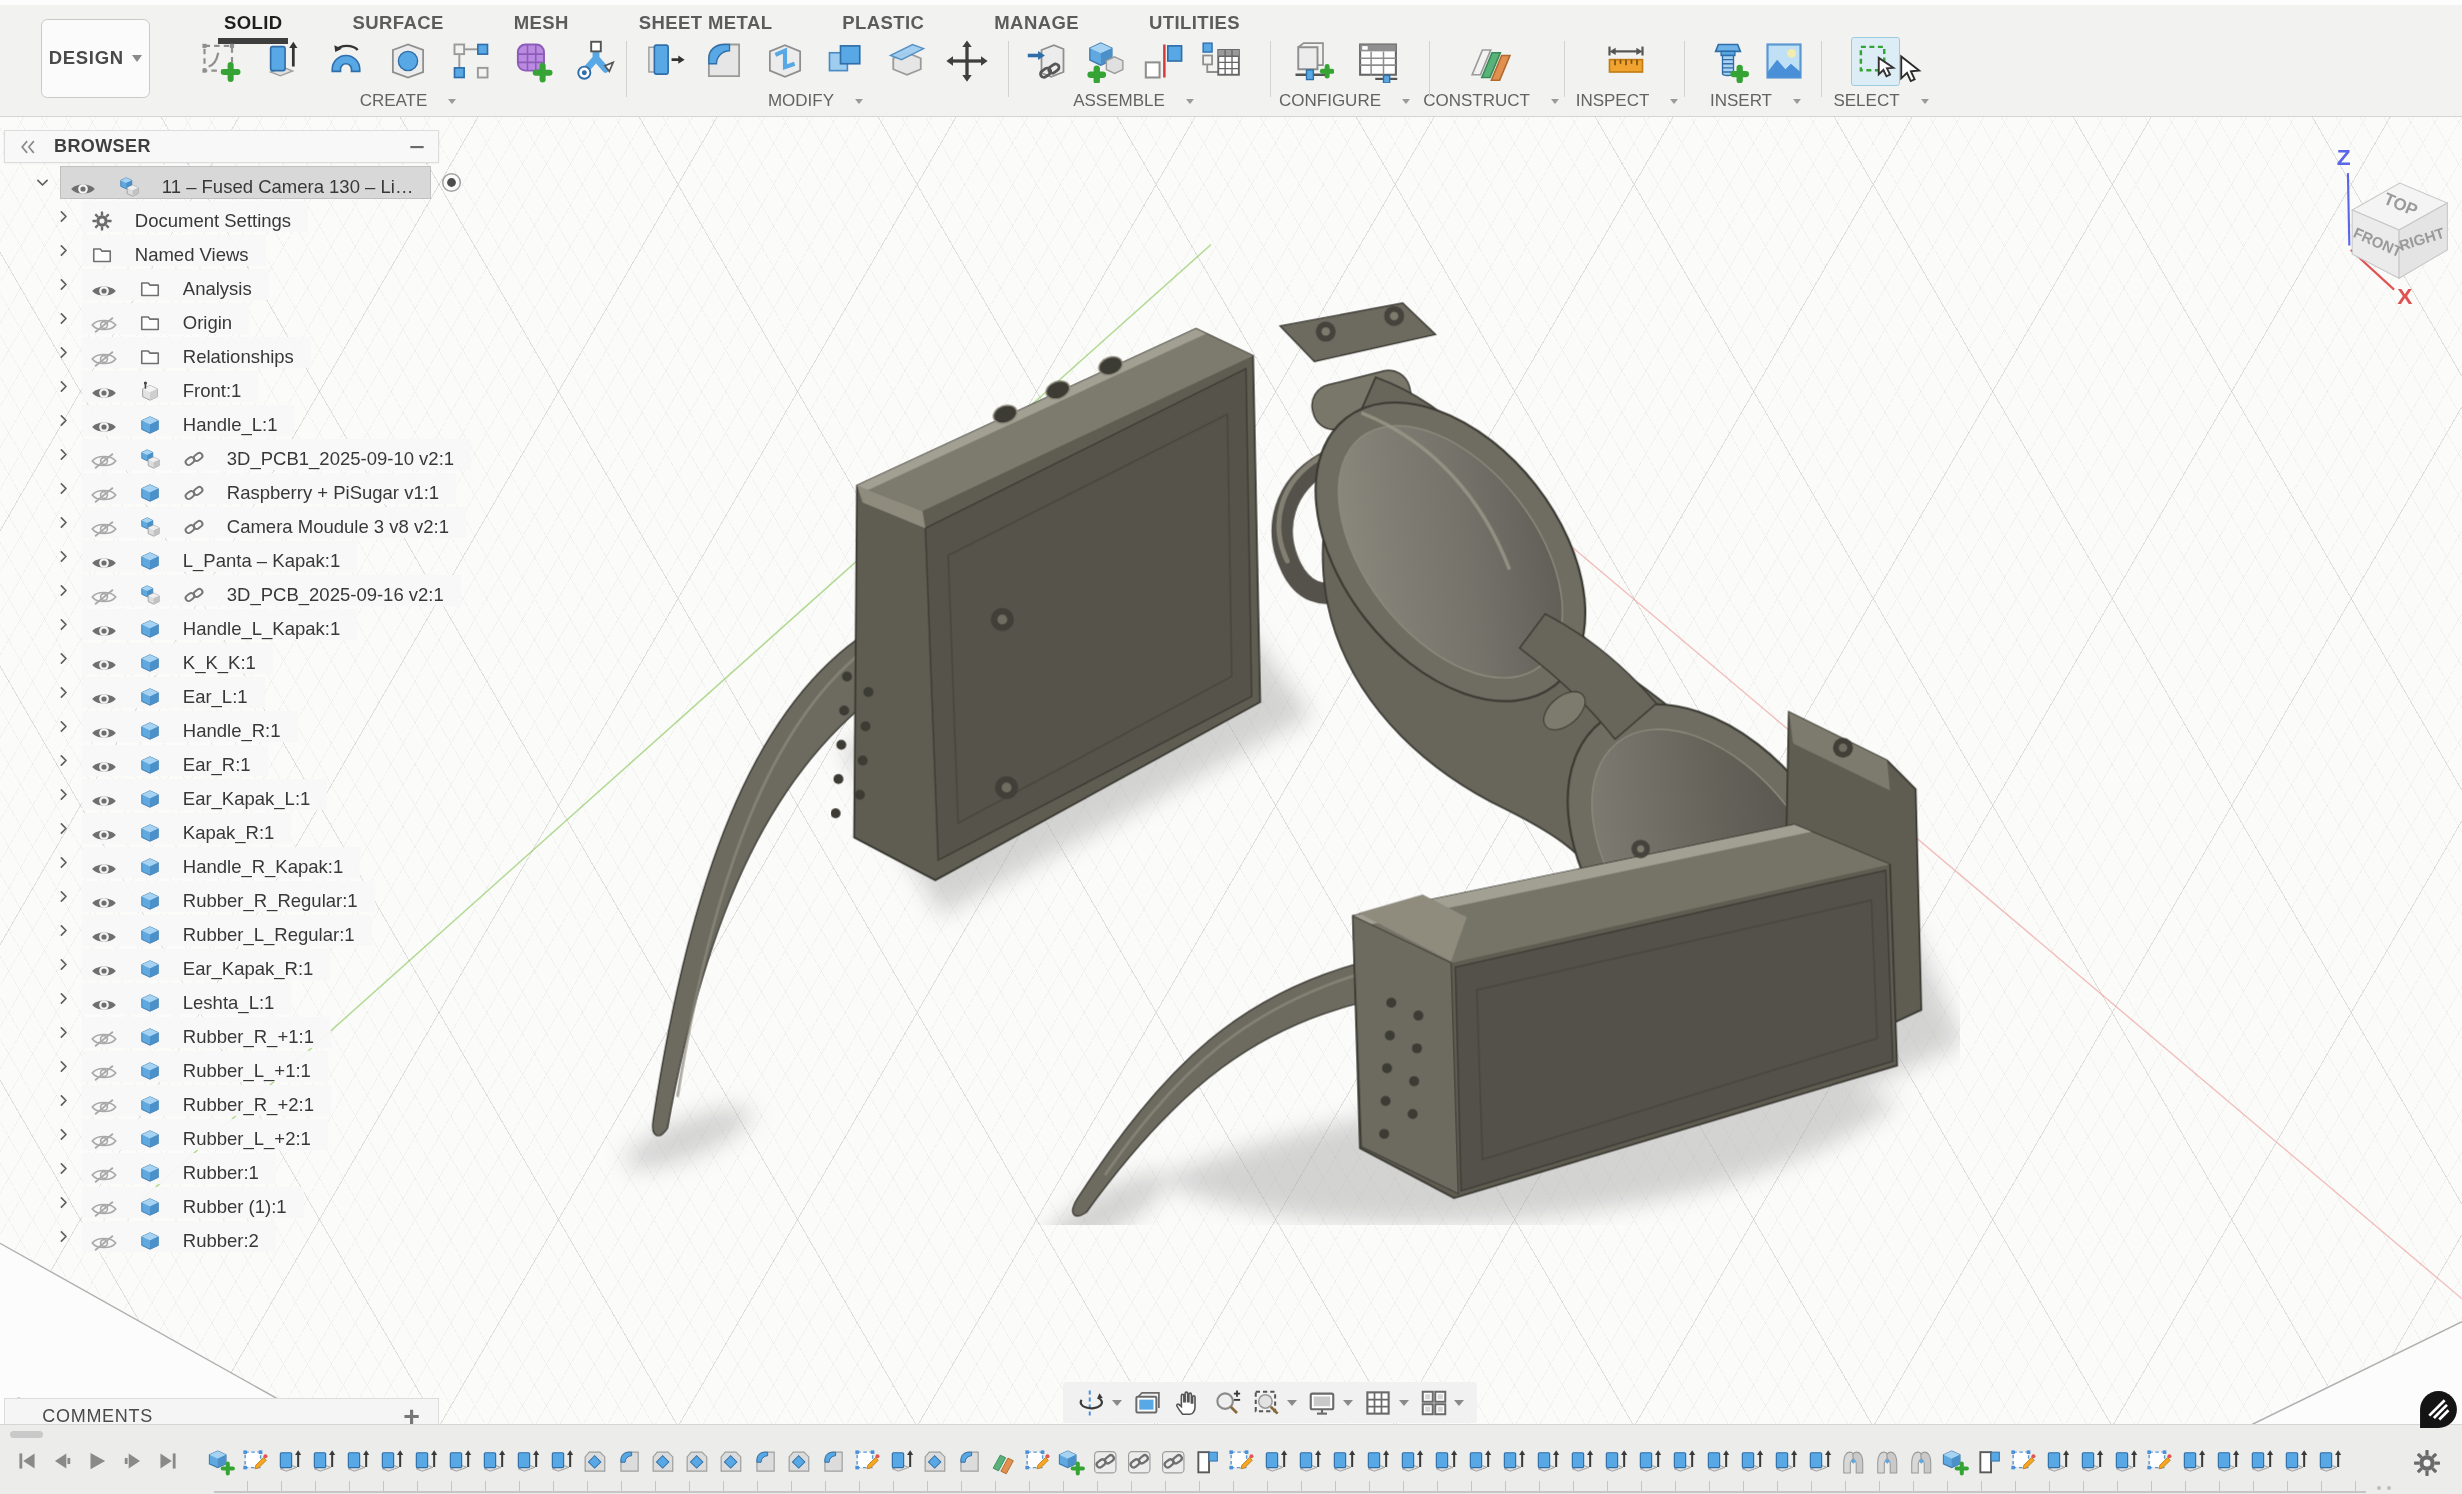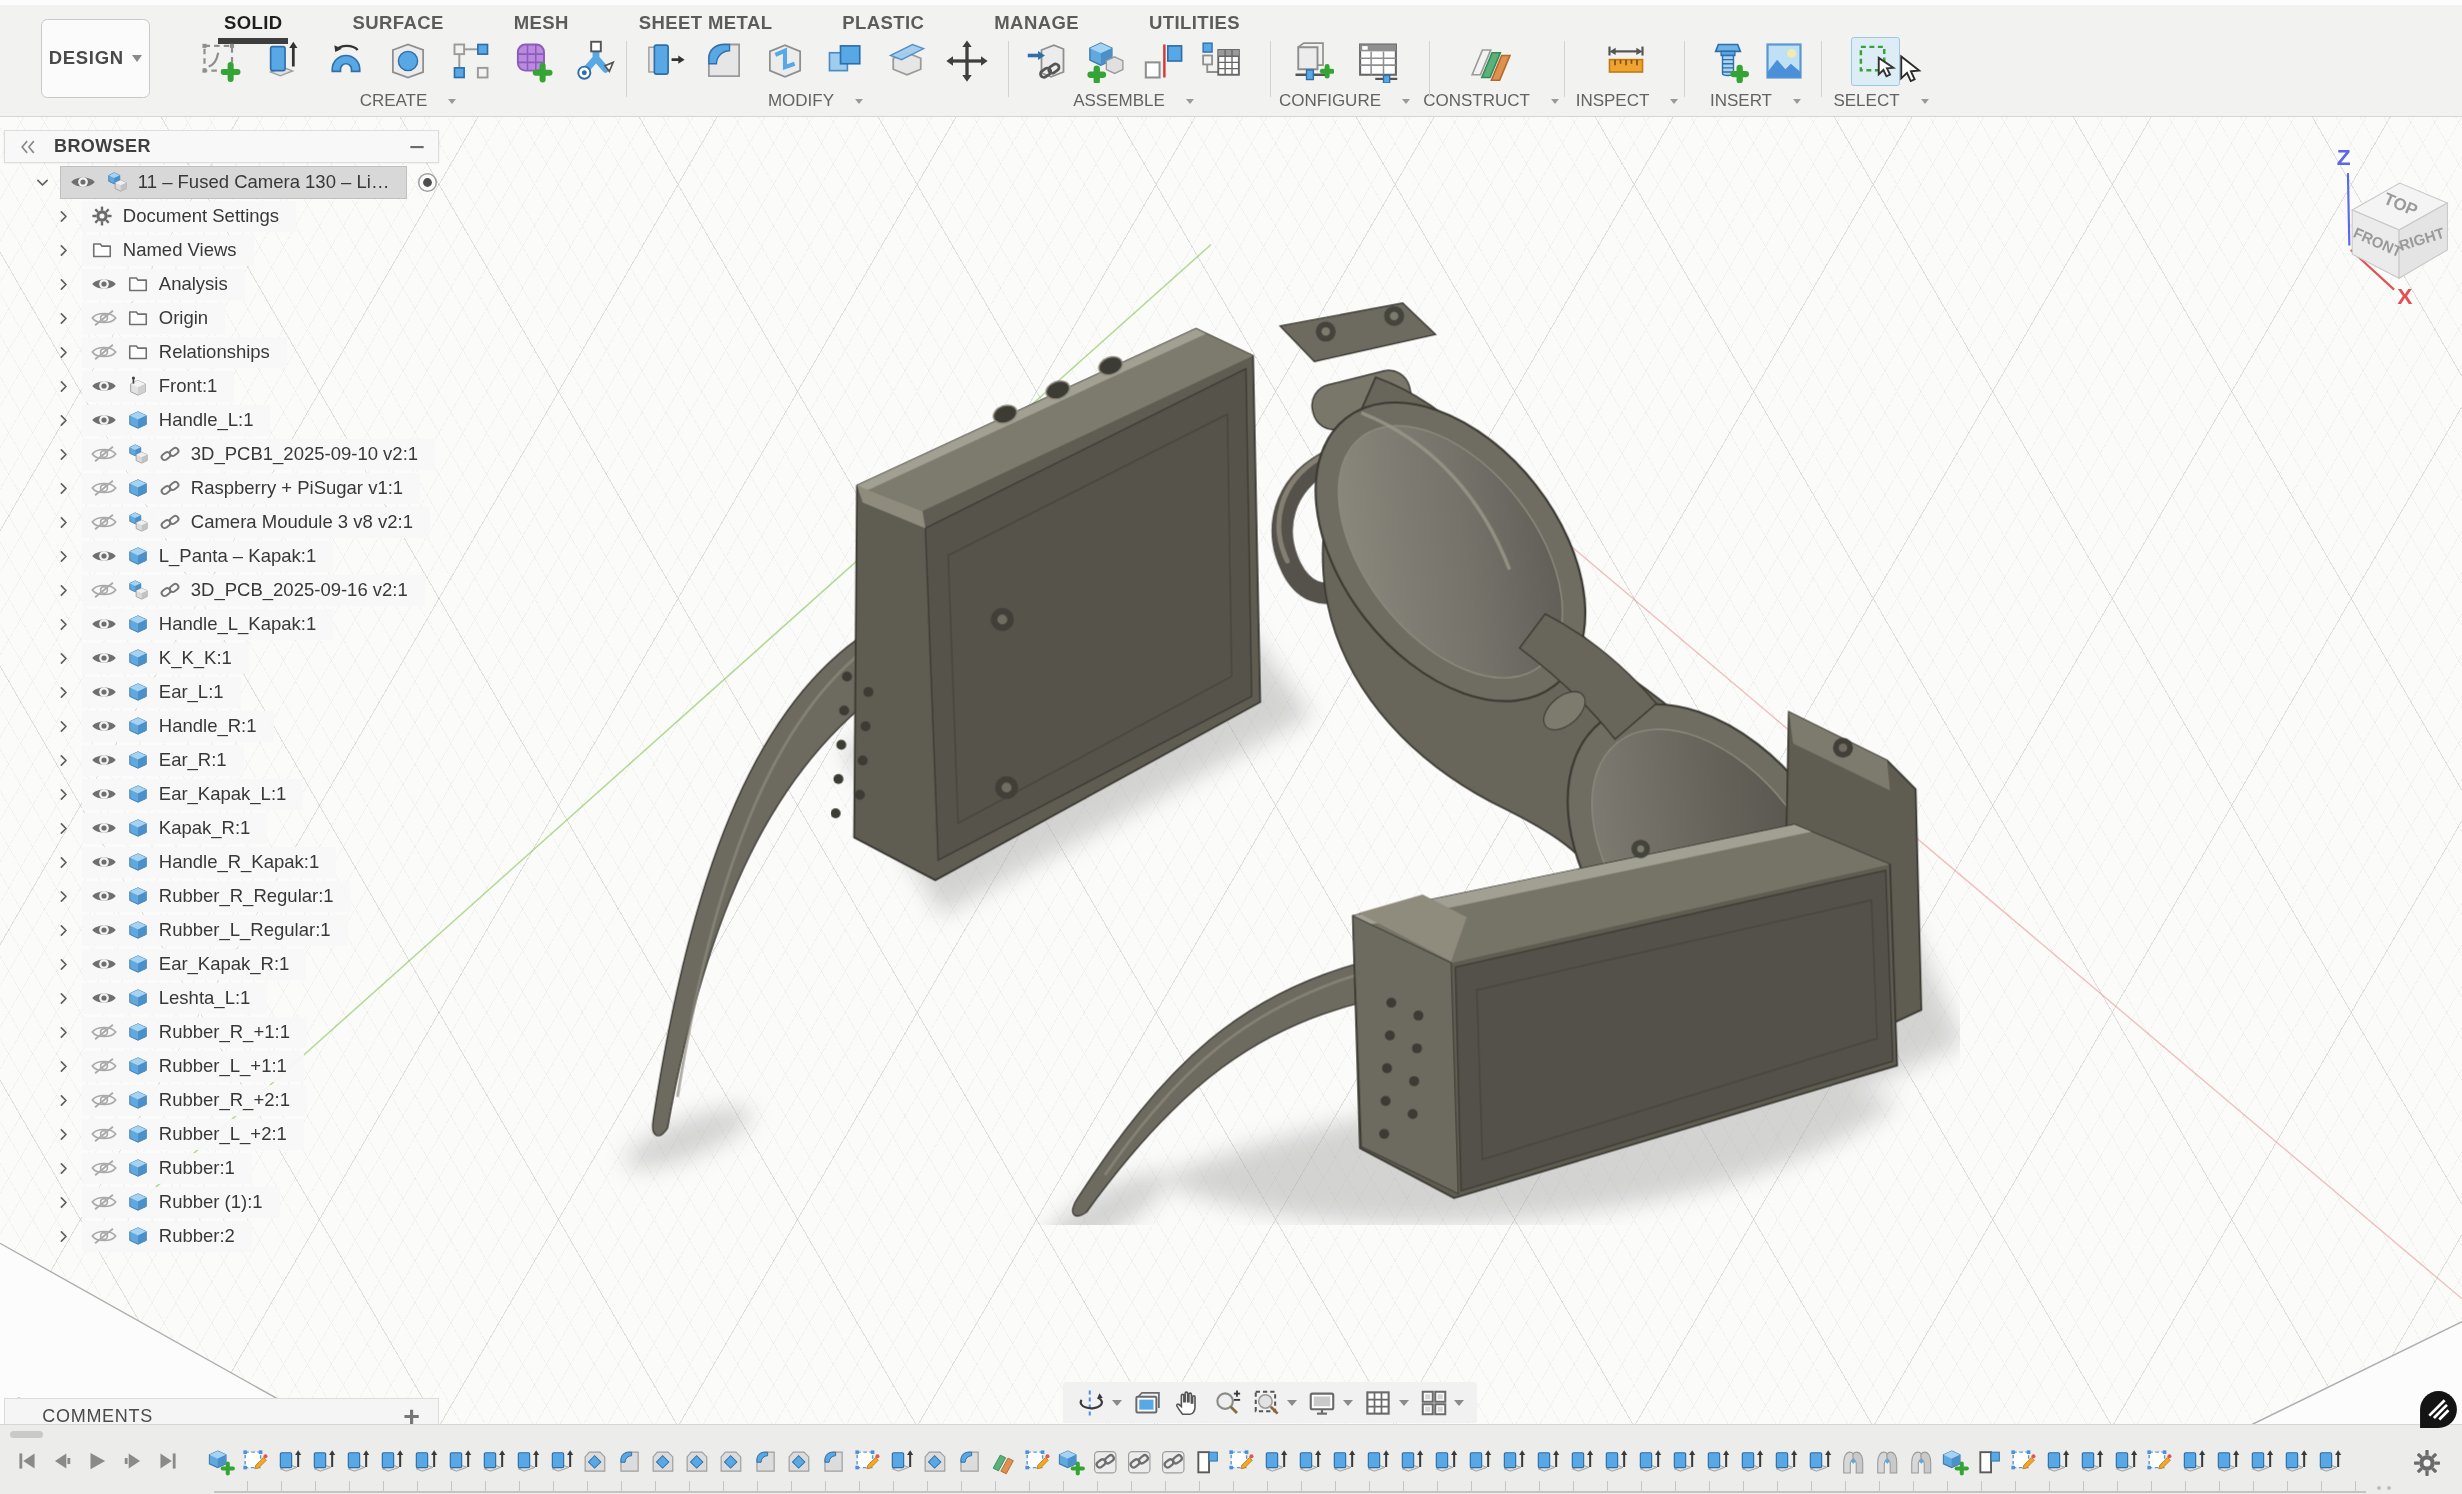--- a/index.html
+++ b/index.html
@@ -52,21 +52,21 @@
 
   
   .browser-head{position:absolute;left:4.3px;top:130px;width:433px;height:31px;background:#f8f8f8;border:0.7px solid #ddd;box-shadow:0 0.7px 2.1px rgba(0,0,0,.08);display:flex;align-items:center;z-index:10;font-weight:bold;}
   .browser-head .hicon{width:20px;height:20px;margin-left:13px;}
   .browser-head .htitle{font-size:18px;color:#3f3f3f;letter-spacing:0.4px;margin-left:15.7px;flex:1;}
   .browser-head .hmin{width:20px;height:20px;margin-right:11.4px;}
   .tree{position:absolute;left:4.3px;top:165px;z-index:10;}
   .trow{display:flex;align-items:center;height:34px;}
   .trow .chev{width:17px;height:17px;margin-left:51px;flex:0 0 auto;}
   .trow.root .chev{margin-left:30px;}
-  .chip{display:inline-flex;align-items:center;height:31px;margin-left:10px;padding:0 17px 0 8.5px;background:rgba(248,248,248,.93);gap:10px;}
+  .chip{display:inline-flex;align-items:flex-end;height:31px;margin-left:10px;padding:0 17px 0 8.5px;background:rgba(248,248,248,.93);gap:22px;}
   .trow.root .chip{background:#d8d8d8;outline:0.7px solid #c0c0c0;}
   .chip .eye{width:26px;height:18px;flex:0 0 auto;}
   .chip .nicon{width:22px;height:22px;flex:0 0 auto;}
   .chip .lnk{width:22px;height:22px;flex:0 0 auto;}
   .tlabel{font-size:18.5px;color:#383838;white-space:nowrap;}
   .radio{width:23px;height:23px;margin-left:10px;}
 
   
   .comments{position:absolute;left:4.3px;top:1398px;width:433px;height:34px;background:#f5f5f5;border:0.7px solid #dcdcdc;display:flex;align-items:center;z-index:10;}
   .comments .clabel{font-size:18px;color:#4a4a4a;letter-spacing:0.7px;margin-left:37px;flex:1;}

